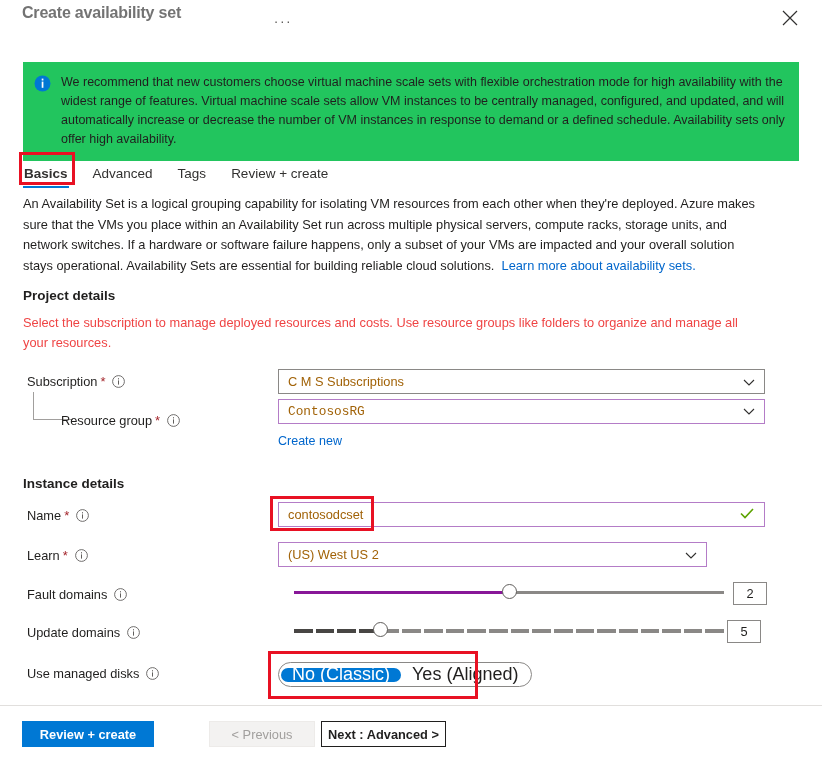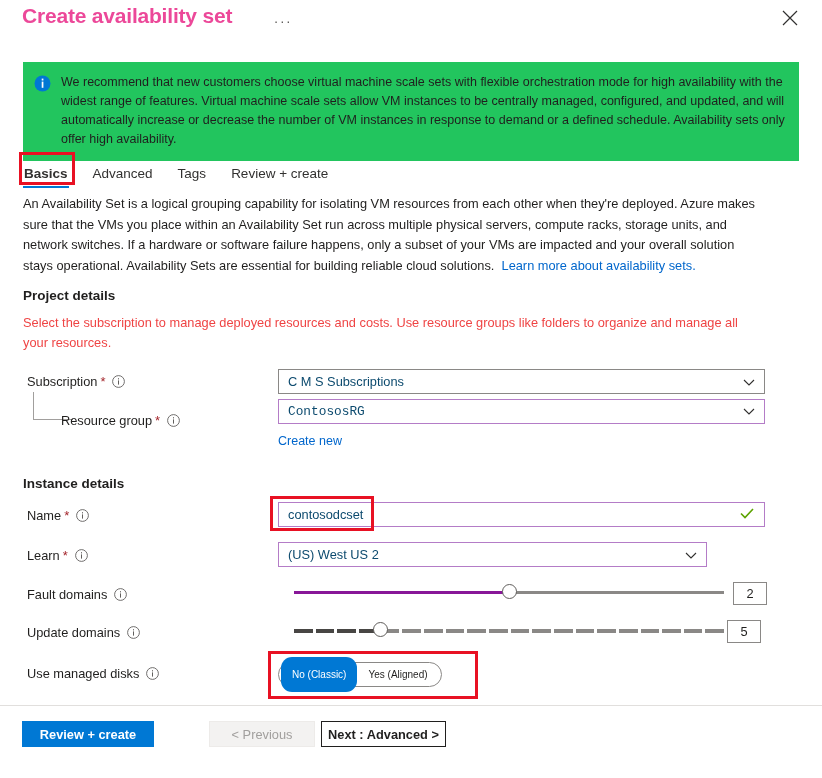--- a/index.html
+++ b/index.html
@@ -18,24 +18,24 @@
 
   
   .header {
     position: absolute;
     top: 0; left: 0; right: 0;
     height: 48px;
   }
   .page-title {
     position: absolute;
     left: 22px; top: 4px;
-    font-size: 21px;
+    font-size: 16px;
     font-weight: 600;
     letter-spacing: -0.2px;
-    color: #ec4899;
+    color: #737373;
     white-space: nowrap;
   }
   .ellipsis-btn {
     position: absolute;
     left: 272px; top: 12px;
     width: 22px; height: 18px;
     display: flex; align-items: center; justify-content: center;
     color: #605e5c;
     font-size: 14px;
     letter-spacing: 1.5px;
@@ -171,21 +171,21 @@
 
   
   .control {
     position: absolute;
     height: 25px;
     background: #fff;
     display: flex;
     align-items: center;
     padding: 0 9px;
     font-size: 12.8px;
-    color: #0c4a6e;
+    color: #a16207;
     cursor: pointer;
   }
   .control.gray-border { border: 1px solid #8a8886; }
   .control.purple-border { border: 1px solid #b47cc7; }
   .chev {
     position: absolute;
     right: 9px; top: 50%;
     transform: translateY(-50%);
   }
   .check-ok {
@@ -250,26 +250,26 @@
     position: absolute;
     height: 25px;
     border: 1px solid #8a8886;
     border-radius: 13px;
     background: #fff;
     display: flex;
     align-items: center;
     padding: 2px;
   }
   .pill-opt {
-    height: 35px;
+    height: 14px;
     padding: 0 11px;
     border-radius: 11px;
     display: flex;
     align-items: center;
-    font-size: 10px;
+    font-size: 18px;
     color: #201f1e;
     cursor: pointer;
     white-space: nowrap;
   }
   .pill-opt.selected {
     background: #0078d4;
     color: #ffffff;
   }
   .hl-pill {
     position: absolute;

